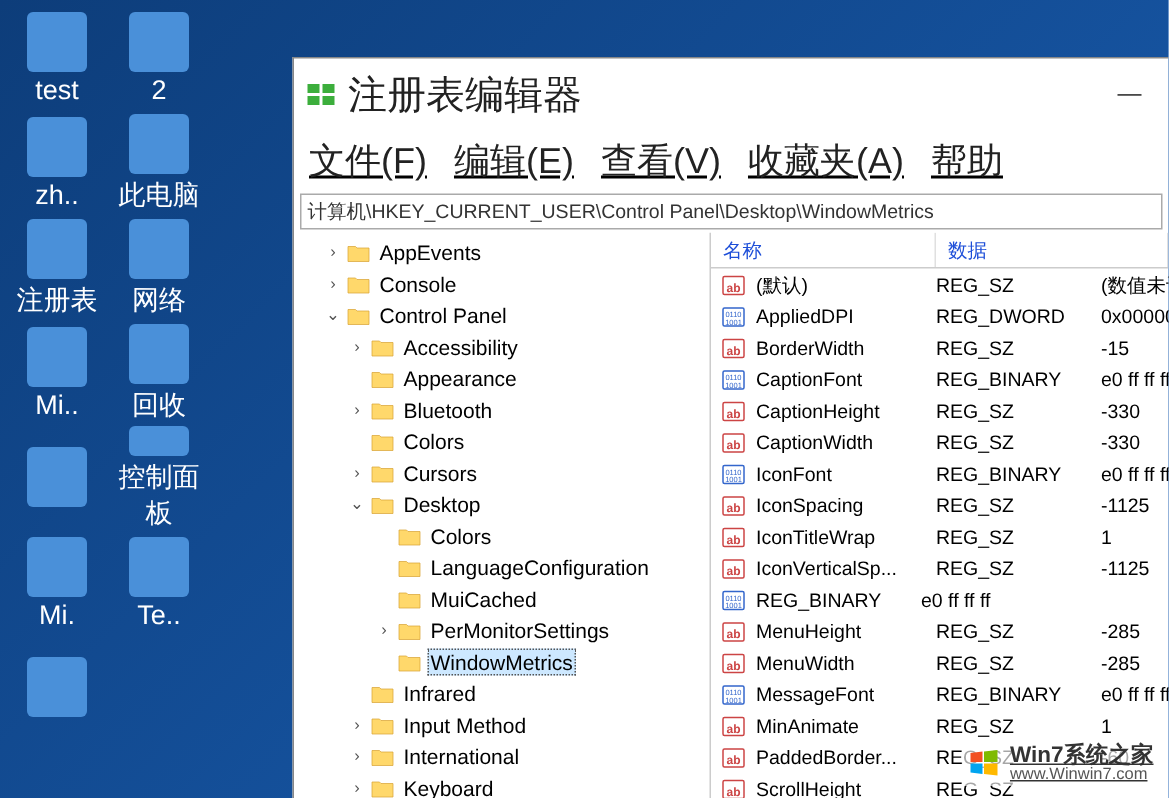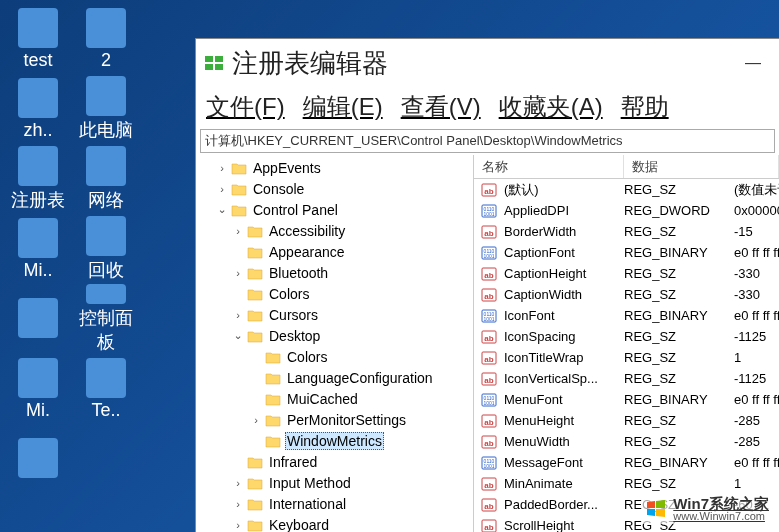--- a/index.html
+++ b/index.html
@@ -26,21 +26,21 @@
 .treepane { width: 278px; border-right: 1px solid #ccc; overflow: auto; font-size: 14px; padding-top: 2px; }
 .tree-row { height: 21px; display: flex; align-items: center; white-space: nowrap; cursor: pointer; }
 .tree-row .expander { width: 16px; text-align: center; color: #555; font-size: 11px; }
 .tree-row .foldericon { width: 18px; height: 16px; margin-right: 3px; display: flex; align-items: center; justify-content: center; }
 .tree-row .label { font-size: 14px; color: #000; padding: 0 2px; }
 .tree-row.selected .label { background: #cde8ff; border: 1px dotted #555; padding: 0 1px; }
 .ind1 { padding-left: 18px; } .ind2 { padding-left: 34px; } .ind3 { padding-left: 52px; }
 
 .listpane { flex: 1; display: flex; flex-direction: column; overflow: hidden; }
 .listheader { height: 24px; display: flex; border-bottom: 1px solid #ccc; background: #fff; font-size: 13px; }
-.listheader .col { border-right: 1px solid #e0e0e0; padding: 3px 8px; color: #404040; }
+.listheader .col { border-right: 1px solid #e0e0e0; padding: 3px 8px; color: #1d4ed8; }
 .col-name { width: 150px; } .col-type { width: 110px; } .col-data { flex: 1; }
 .listbody { flex: 1; overflow: auto; }
 .list-row { height: 21px; display: flex; align-items: center; font-size: 13px; cursor: pointer; }
 .list-row .vicon { width: 22px; height: 16px; margin-left: 4px; margin-right: 4px; display: flex; align-items: center; justify-content: center; }
 .list-row .c-name { width: 120px; overflow: hidden; text-overflow: ellipsis; white-space: nowrap; }
 .list-row .c-type { width: 110px; }
 .list-row .c-data { flex: 1; overflow: hidden; white-space: nowrap; }
 
 .watermark { position: absolute; right: 6px; bottom: 8px; display: flex; align-items: center; gap: 6px; font-size: 14px; color: #333; background: rgba(255,255,255,0.65); padding: 2px 4px; border-radius: 2px; text-decoration: underline; }
 .watermark .wmlogo { width: 22px; height: 22px; }
@@ -404,21 +404,20 @@
             <span class="c-data">-1125</span>
           </div>
           <div class="list-row">
             <span class="vicon">
               <svg width="16" height="16" viewBox="0 0 16 16">
                 <rect x="1" y="2" width="14" height="12" rx="1" fill="#fff" stroke="#36c" stroke-width="1"></rect>
                 <text x="8" y="8" font-size="5" text-anchor="middle" fill="#36c">0110</text>
                 <text x="8" y="13" font-size="5" text-anchor="middle" fill="#36c">1001</text>
               </svg>
             </span>
-            <span class="c-name">MenuFont</span>
             <span class="c-type">REG_BINARY</span>
             <span class="c-data">e0 ff ff ff</span>
           </div>
           <div class="list-row">
             <span class="vicon">
               <svg width="16" height="16" viewBox="0 0 16 16">
                 <rect x="1" y="2" width="14" height="12" rx="1" fill="#fff" stroke="#c44" stroke-width="1"></rect>
                 <text x="8" y="12" font-size="8" text-anchor="middle" fill="#c44" font-weight="bold">ab</text>
               </svg>
             </span>

